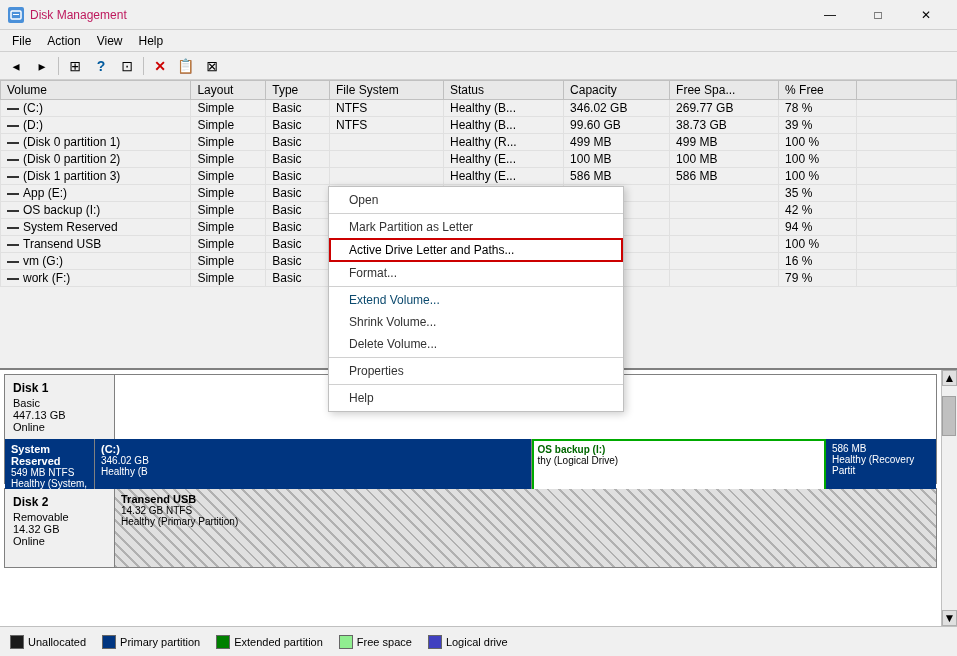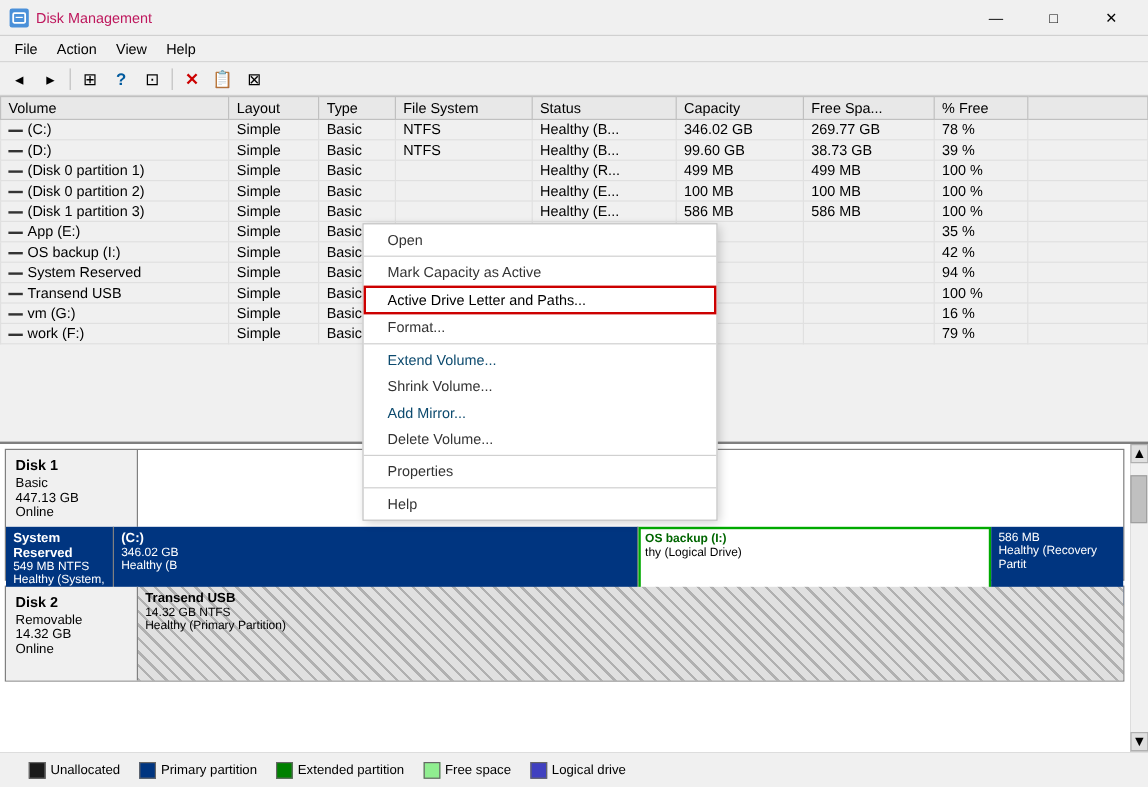--- a/index.html
+++ b/index.html
@@ -37,31 +37,31 @@
     .disk-partitions { flex: 1; display: flex; }
     .partition { display: flex; flex-direction: column; justify-content: flex-start; padding: 4px 6px; font-size: 11px; border-right: 1px solid #808080; overflow: hidden; }
     .partition:last-child { border-right: none; }
     .partition-name { font-weight: bold; font-size: 11px; }
     .partition-size { font-size: 10px; }
     .partition-status { font-size: 10px; }
 
     .disk2-row { display: flex; height: 80px; margin-bottom: 4px; border: 1px solid #808080; }
 
     
-    .legend { height: 30px; background: #f0f0f0; border-top: 1px solid #c0c0c0; display: flex; align-items: center; padding: 0 24px; gap: 16px; font-size: 11px; }
+    .legend { height: 30px; background: #f0f0f0; border-top: 1px solid #c0c0c0; display: flex; align-items: center; padding: 0 10px; gap: 16px; font-size: 11px; }
     .legend-item { display: flex; align-items: center; gap: 4px; }
     .legend-box { width: 14px; height: 14px; border: 1px solid #666; }
     .legend-unallocated { background: #1a1a1a; }
     .legend-primary { background: #003580; }
     .legend-extended { background: #008000; }
     .legend-free { background: #90ee90; }
     .legend-logical { background: #4040c0; }
 
     
-    .context-menu { position: absolute; left: 302px; top: 186px; width: 296px; background: white; border: 1px solid #c0c0c0; box-shadow: 2px 2px 8px rgba(0,0,0,0.2); z-index: 100; padding: 2px 0; }
+    .context-menu { position: absolute; left: 328px; top: 186px; width: 296px; background: white; border: 1px solid #c0c0c0; box-shadow: 2px 2px 8px rgba(0,0,0,0.2); z-index: 100; padding: 2px 0; }
     .ctx-item { padding: 4px 20px; cursor: pointer; font-size: 12px; color: #333; }
     .ctx-item.disabled { color: #0c4a6e; cursor: default; }
     .ctx-separator { height: 1px; background: #d0d0d0; margin: 2px 0; }
     .ctx-item.highlighted { background: white; border: 2px solid #cc0000; color: #000; font-weight: normal; padding: 2px 18px; }
 
     .disk-section-outer { flex: 1; display: flex; overflow: hidden; }
     .disk-section-inner { flex: 1; overflow-y: scroll; padding: 4px; background: white; }
   </style>
 </head>
 <body>
@@ -330,25 +330,24 @@
     <div class="legend-item">
       <div class="legend-box legend-logical"></div>
       <span>Logical drive</span>
     </div>
   </div>
 </div>
 
 <div class="context-menu">
   <div class="ctx-item">Open</div>
   <div class="ctx-separator"></div>
-  <div class="ctx-item">Mark Capacity as Active</div>
+  <div class="ctx-item">Mark Partition as Letter</div>
   <div class="ctx-item highlighted" style="border: 2px solid #cc0000; background:white; padding: 3px 18px;">Active Drive Letter and Paths...</div>
   <div class="ctx-item">Format...</div>
   <div class="ctx-separator"></div>
   <div class="ctx-item disabled">Extend Volume...</div>
   <div class="ctx-item">Shrink Volume...</div>
-  <div class="ctx-item disabled">Add Mirror...</div>
   <div class="ctx-item">Delete Volume...</div>
   <div class="ctx-separator"></div>
   <div class="ctx-item">Properties</div>
   <div class="ctx-separator"></div>
   <div class="ctx-item">Help</div>
 </div>
 
 </body></html>

